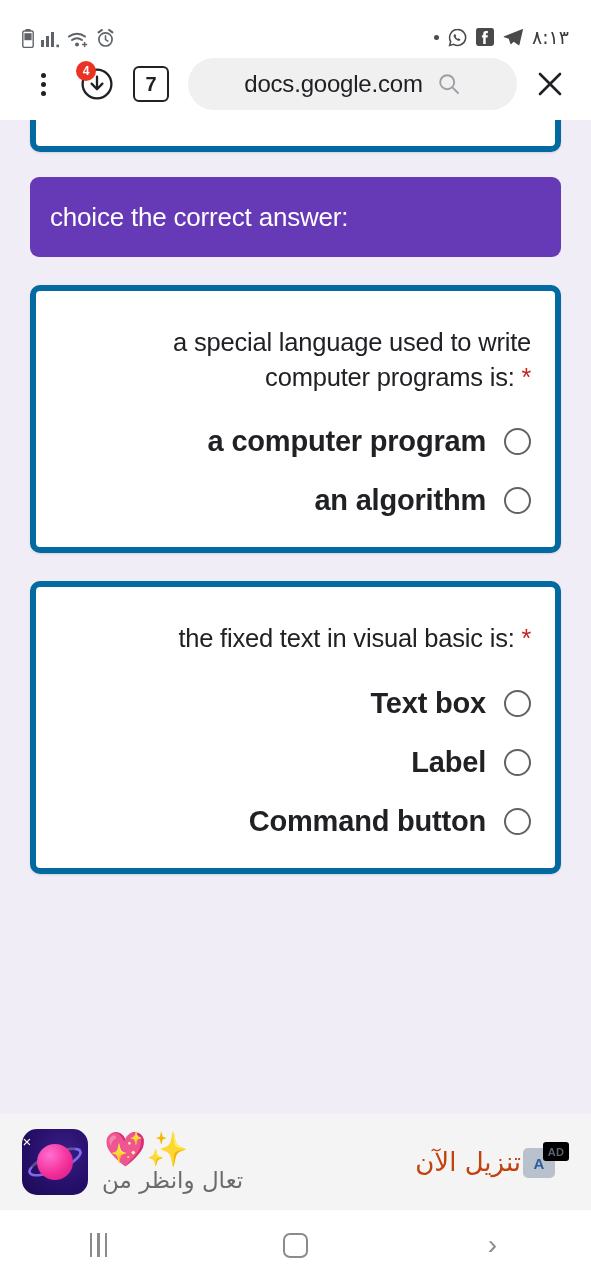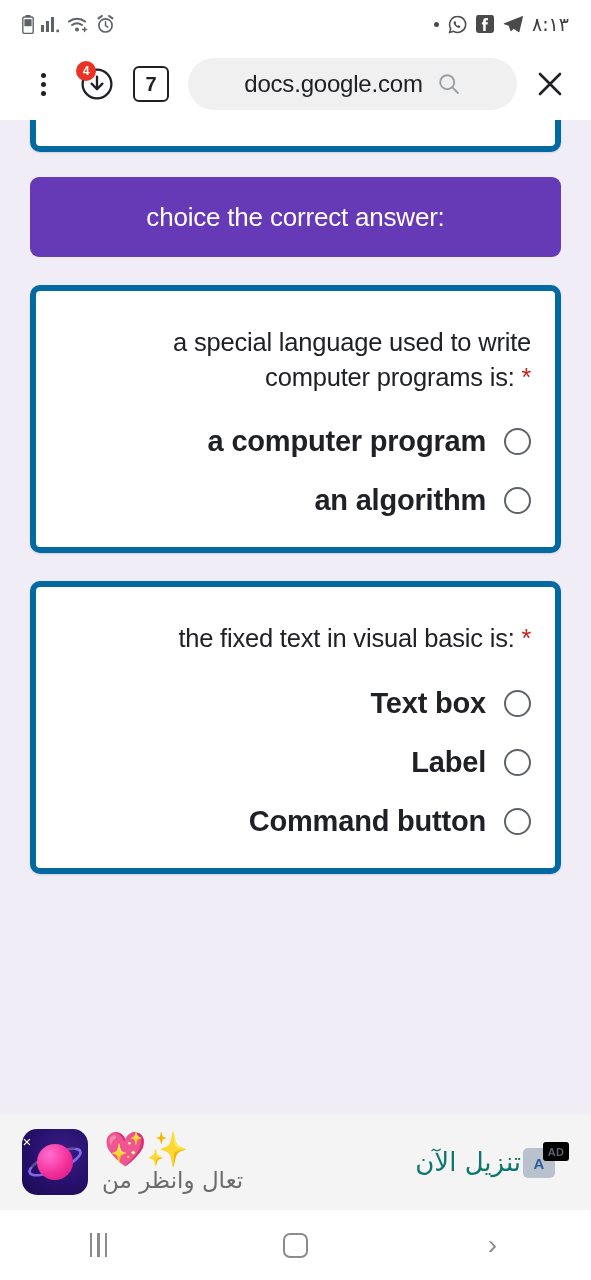--- a/index.html
+++ b/index.html
@@ -14,21 +14,21 @@
     position:relative;
     width:591px; height:1280px;
     display:flex; flex-direction:column;
     background:#f0edf7;
   }
 
   
   .status-bar {
     height:48px; flex:0 0 48px;
     background:#ffffff;
-    display:flex; align-items:center;
+    display:flex; align-items:flex-end;
     padding:0 22px;
     color:#4a4a4a;
   }
   .status-left { display:flex; align-items:center; gap:7px; }
   .status-right { margin-left:auto; display:flex; align-items:center; gap:9px; }
   .sb-ico { display:block; }
   .sb-dot { width:5px; height:5px; border-radius:50%; background:#4a4a4a; }
   .sb-time {
     font-size:19px; letter-spacing:.4px; color:#3c3c3c;
     font-family:"DejaVu Sans", sans-serif;
@@ -98,21 +98,21 @@
     display:flex; align-items:flex-start; justify-content:flex-end;
     padding:4px 24px 0 24px;
     border-radius:10px;
   }
 
   .section-header {
     margin-top:25px;
     background:#6639b7;
     border-radius:9px;
     height:80px;
-    display:flex; align-items:center; justify-content:center;
+    display:flex; align-items:center; 
     padding:0 20px;
   }
   .section-header-title {
     color:#ffffff; font-size:26px; letter-spacing:-.2px;
     text-align:center; direction:rtl;
   }
 
   .qcard { margin-top:0; padding:34px 24px 30px 24px; }
   .qcard.gap { margin-top:28px; }
   .qtext {
@@ -192,21 +192,21 @@
     text-shadow:0 0 3px rgba(0,0,0,.5);
   }
   .ad-mid { display:flex; flex-direction:column; justify-content:center; gap:1px; }
   .ad-emoji { font-size:34px; line-height:1; margin-left:2px; }
   .ad-sub {
     font-size:23px; color:#6b6b6b; direction:rtl;
     font-family:"DejaVu Sans", sans-serif;
   }
   .ad-right { margin-left:auto; display:flex; align-items:center; gap:2px; }
   .ad-cta {
-    font-size:26px; color:#0f766e; direction:rtl;
+    font-size:26px; color:#c2410c; direction:rtl;
     font-family:"DejaVu Sans", sans-serif; cursor:pointer;
   }
   .ad-badges { position:relative; width:46px; height:40px; flex:0 0 46px; }
   .translate-chip {
     position:absolute; left:0; top:6px;
     width:32px; height:30px; border-radius:5px;
     background:#b9c2cc;
     display:flex; align-items:center; justify-content:center;
     font-size:15px; color:#2a5d9e; font-weight:700;
   }

